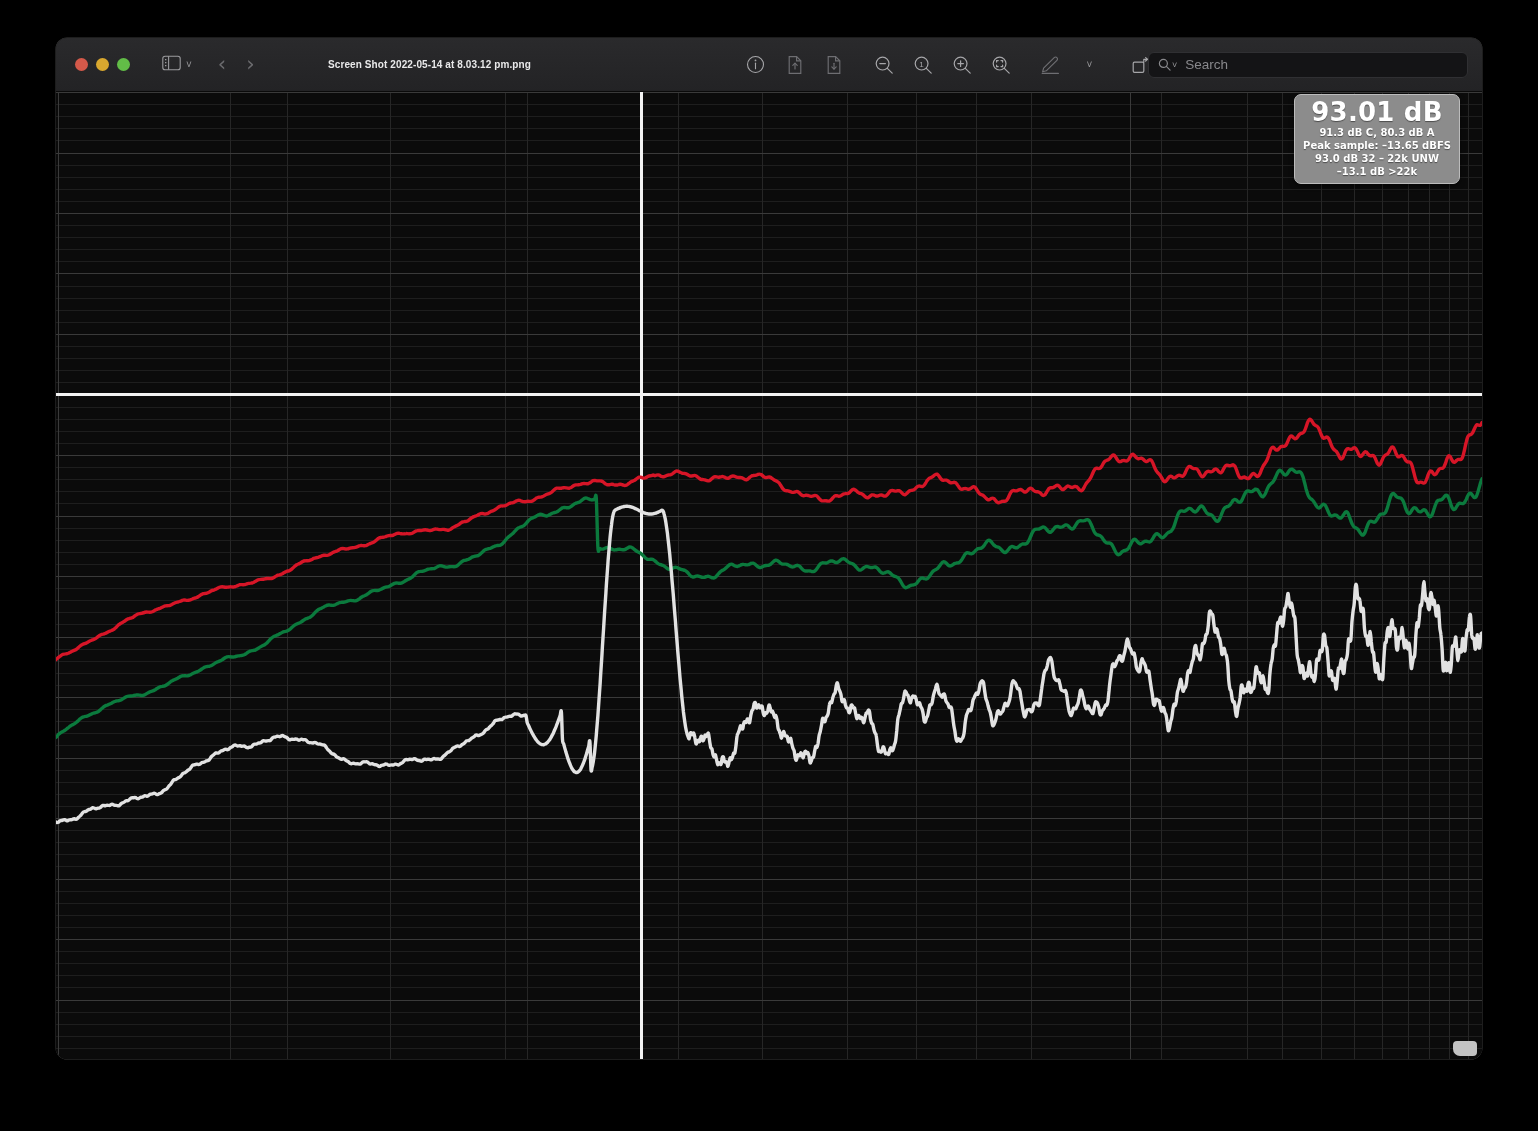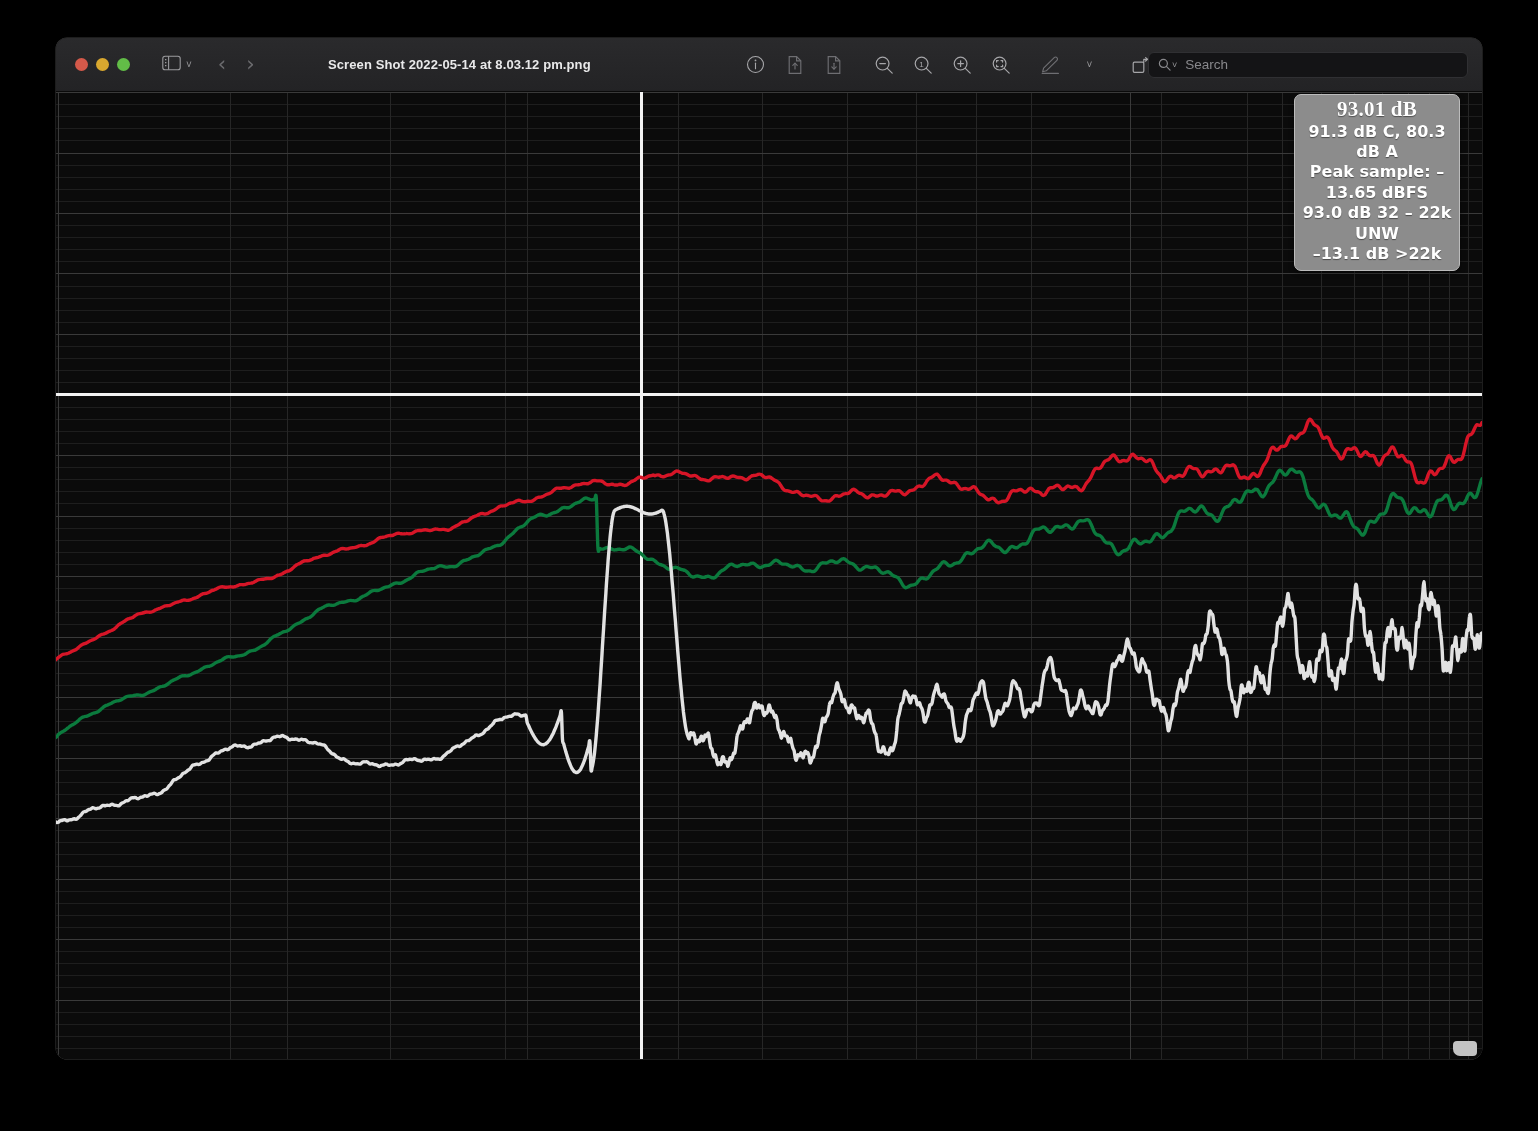--- a/index.html
+++ b/index.html
@@ -29,21 +29,21 @@
   .l-min{background:#d9a82f;}
   .l-max{background:#62bd47;}
   .sidebar-grp{display:flex;align-items:center;gap:5px;margin-left:32px;}
   .navs{display:flex;align-items:center;gap:20px;margin-left:26px;}
   .chev{font-size:21px;color:#6b6b6e;line-height:1;font-family:"DejaVu Sans",sans-serif;}
   .caret{font-size:10px;color:#9a9a9d;}
 
   .doc-title{
     position:absolute;left:272px;top:0;height:53px;
     display:flex;align-items:center;
-    color:#e9e9ea;font-size:13px;font-weight:bold;
+    color:#e9e9ea;font-size:10px;font-weight:bold;
     letter-spacing:.1px;white-space:nowrap;
   }
 
   .tools{
     position:absolute;left:680px;top:0;height:53px;
     display:flex;align-items:center;gap:0;
   }
   .tool{width:39px;height:53px;display:flex;align-items:center;justify-content:center;}
   .tool svg{display:block;}
   .tsep{width:11px;}
@@ -67,22 +67,22 @@
     background:#8c8c8c;
     border:1.5px solid #bcbcbc;
     border-radius:7px;
     padding:3px 0 5px;
     text-align:center;
     color:#ffffff;
     text-shadow:0 1px 1px rgba(0,0,0,.45);
     font-family:"DejaVu Sans",sans-serif;
     box-shadow:0 2px 5px rgba(0,0,0,.5);
   }
-  .ro-main{font-size:21px;font-weight:bold;line-height:1.12;letter-spacing:.2px;font-family:Liberation Serif, serif;}
-  .ro-sub{font-size:16px;font-weight:bold;line-height:1.28;}
+  .ro-main{font-size:26px;font-weight:bold;line-height:1.12;letter-spacing:.2px;}
+  .ro-sub{font-size:10px;font-weight:bold;line-height:1.28;}
 
   
   .nub{
     position:absolute;right:5px;bottom:4px;width:24px;height:15px;
     background:#c3c3c3;border-radius:4px 4px 4px 7px;
   }
 </style>
 </head>
 <body>
 

